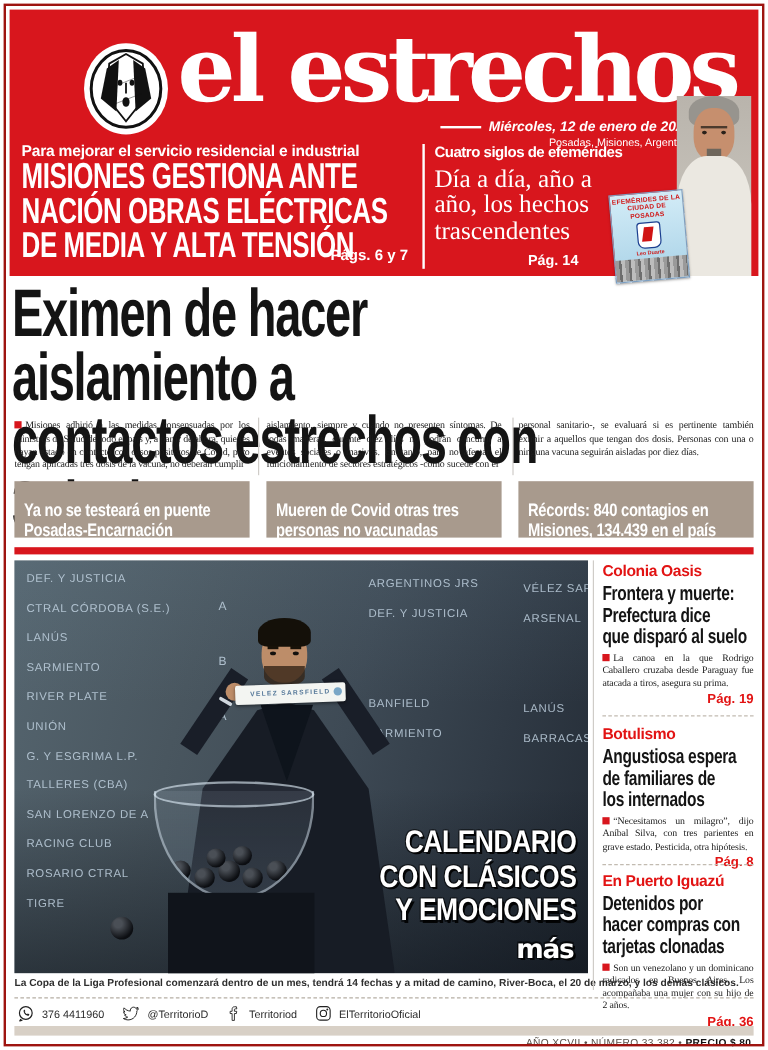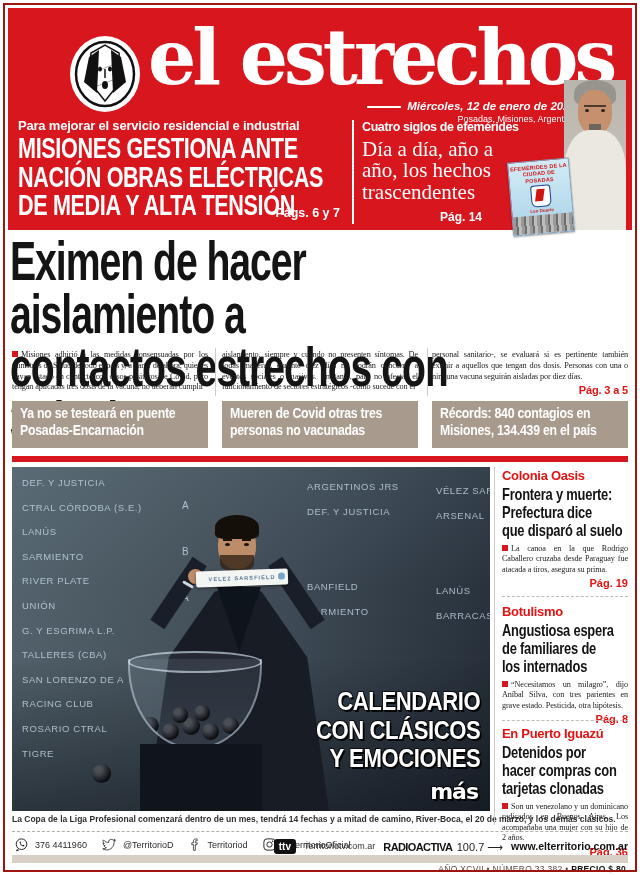--- a/index.html
+++ b/index.html
@@ -61,21 +61,21 @@
     font-size:56px; line-height:0.95; letter-spacing:-1.5px; white-space:pre-line;
     transform:scaleX(0.70); transform-origin:left top;
   }
   .bodycols { position:absolute; left:12px; top:350px; width:616px; }
   .bodycol { position:absolute; top:0; width:196px; font-family:"Liberation Serif", serif; font-size:8.3px; line-height:1.3; letter-spacing:-0.15px; color:#1c1c1c; text-align:justify; }
   .bullet { display:inline-block; width:6px; height:6px; background:#d8161d; margin-right:3px; }
   .colrule { position:absolute; top:348px; width:1px; height:48px; background:#cfccc8; }
   .lead-pageref { text-align:right; color:#e21313; font-family:"Liberation Sans", sans-serif; font-size:11px; font-weight:bold; margin-top:1px; }
 
   
-  .boxrow-box { position:absolute; top:401px; height:47px; width:196px; background:#a89a8d; color:#fff; box-sizing:border-box; padding:3px 8px; }
+  .boxrow-box { position:absolute; top:401px; height:47px; width:196px; background:#a89a8d; color:#fff; box-sizing:border-box; padding:16px 8px; }
   .boxrow-box .boxtext { font-size:15px; font-weight:bold; line-height:1.15; letter-spacing:-0.3px; transform:scaleX(0.82); transform-origin:left top; width:122%; }
 
   .redbar { position:absolute; left:12px; top:456px; width:616px; height:6px; background:#d8161d; }
 
   
   .photo { position:absolute; left:12px; top:467px; width:478px; height:344px; overflow:hidden;
     background:linear-gradient(105deg,#55656f 0%,#49565f 30%,#3e4a55 55%,#303a45 78%,#232b35 100%); }
   .photo::before { content:""; position:absolute; inset:0; background:linear-gradient(rgba(130,160,180,.10) 0%, transparent 35%, transparent 55%, rgba(8,12,18,.5) 100%); }
   .teamlist { position:absolute; color:rgba(196,214,228,.82); font-size:9.5px; letter-spacing:0.6px; line-height:24.6px; white-space:pre-line; filter:blur(.4px); }
   .teams-left { left:10px; top:4px; }
@@ -213,21 +213,20 @@
   </div>
 
   <div class="lead-headline">Eximen de hacer aislamiento a
 contactos estrechos con 3 dosis</div>
 
   <div class="bodycols">
     <div class="bodycol" style="left:0;"><span class="bullet"></span><span>Misiones adhirió a las medidas consensuadas por los ministros de Salud de todo el país y, a partir de ahora, quienes hayan estado en contacto con casos positivos de Covid, pero tengan aplicadas tres dosis de la vacuna, no deberán cumplir</span></div>
     <div class="bodycol" style="left:210px;">aislamiento, siempre y cuando no presenten síntomas. De todas maneras, durante diez días no podrán concurrir a eventos sociales o masivos. En tanto, para no afectar el funcionamiento de sectores estratégicos -como sucede con el</div>
     <div class="bodycol" style="left:420px;">
       <span>personal sanitario-, se evaluará si es pertinente también eximir a aquellos que tengan dos dosis. Personas con una o ninguna vacuna seguirán aisladas por diez días.</span>
-      <div class="lead-pageref">Pág. 3 a 5</div>
     </div>
   </div>
   <div class="colrule" style="left:215px;"></div>
   <div class="colrule" style="left:427px;"></div>
 
   <div class="boxrow-box" style="left:12px;">
       <div class="boxtext">Ya no se testeará en puente Posadas-Encarnación</div>
     </div>
   <div class="boxrow-box" style="left:222px;">
       <div class="boxtext">Mueren de Covid otras tres personas no vacunadas</div>
@@ -352,27 +351,18 @@
     </svg>
     <span class="lbl">Territoriod</span>
     <svg width="15" height="15" viewBox="0 0 24 24">
       <rect x="3" y="3" width="18" height="18" rx="5" fill="none" stroke="#222" stroke-width="1.5"></rect>
       <circle cx="12" cy="12" r="4.2" fill="none" stroke="#222" stroke-width="1.5"></circle>
       <circle cx="17.2" cy="6.8" r="1.3" fill="#222"></circle>
     </svg>
     <span class="lbl">ElTerritorioOficial</span>
   </div>
 
-  <div class="footer-right">
-    <span class="ttv-badge">ttv</span>
-    <span class="tv-site">Territoriotv.com.ar</span>
-    <span>
-      <span class="radio-name">RADIOACTIVA</span>
-      <span class="radio-freq">100.7 ⟶</span>
-    </span>
-    <span class="website">www.elterritorio.com.ar</span>
-  </div>
 
   <div class="tanbar"></div>
   <div class="issue-line">
     <span>AÑO XCVII • NÚMERO 33.382 • </span><b>PRECIO $ 80</b>
   </div>
 </div>
 
 </body></html>

